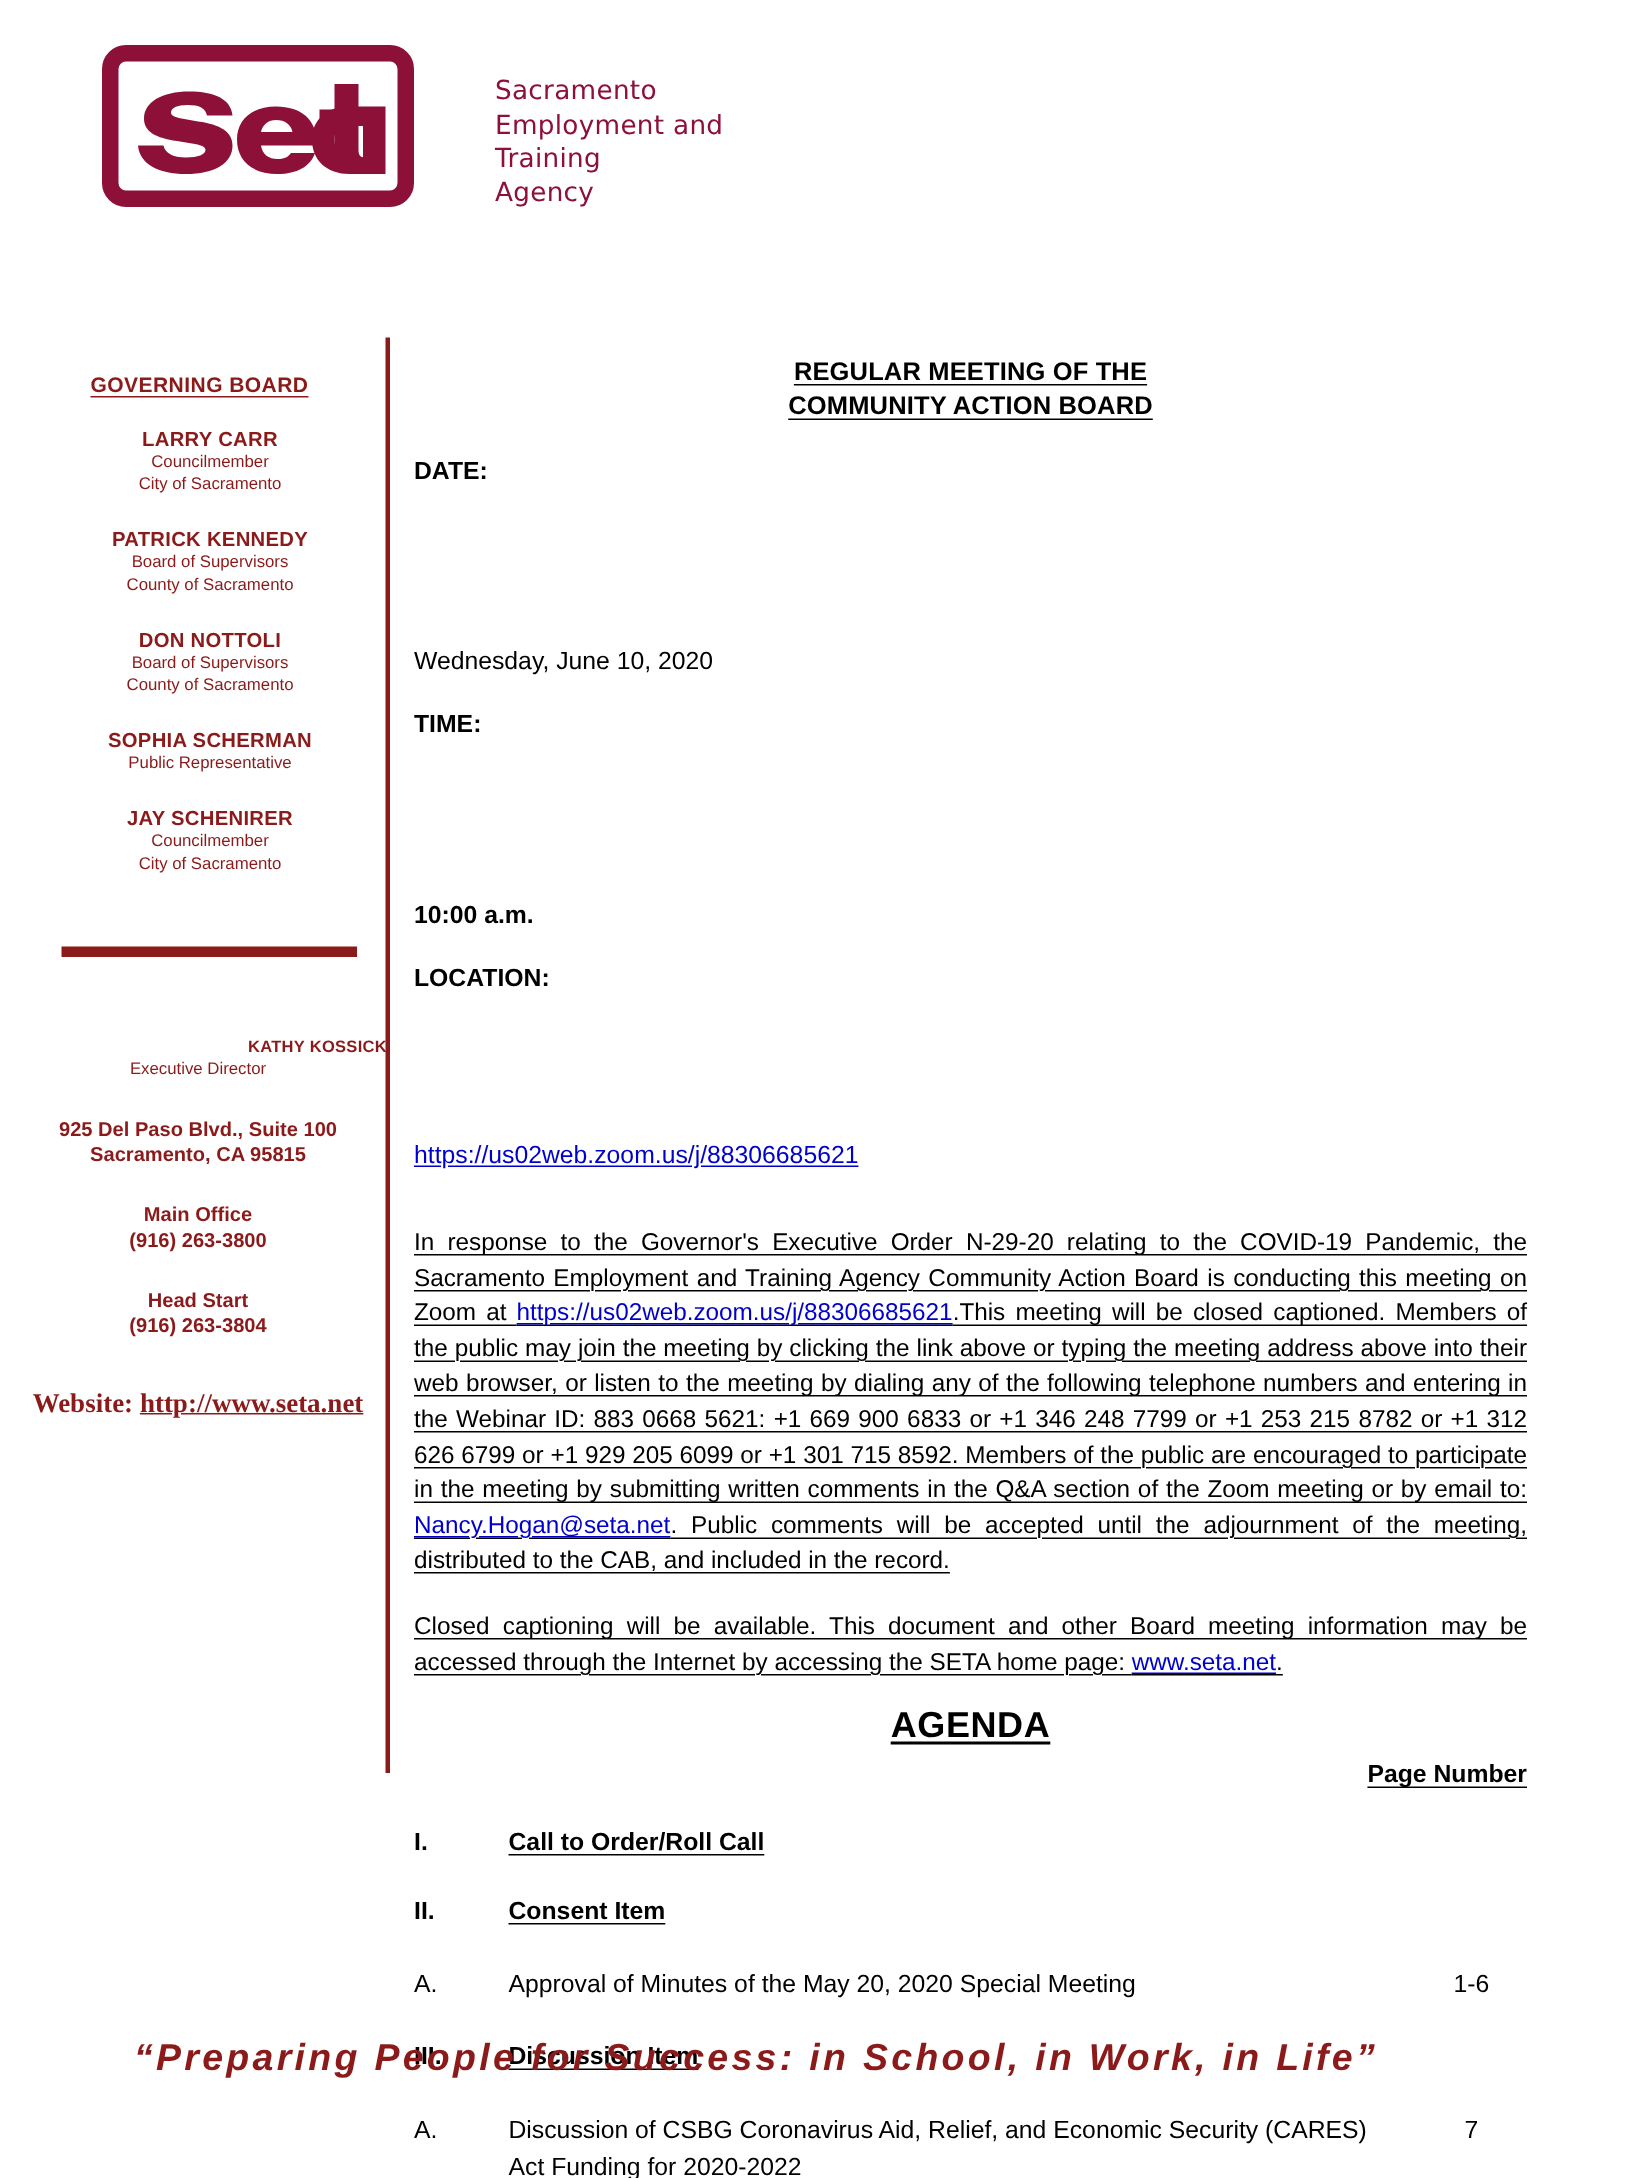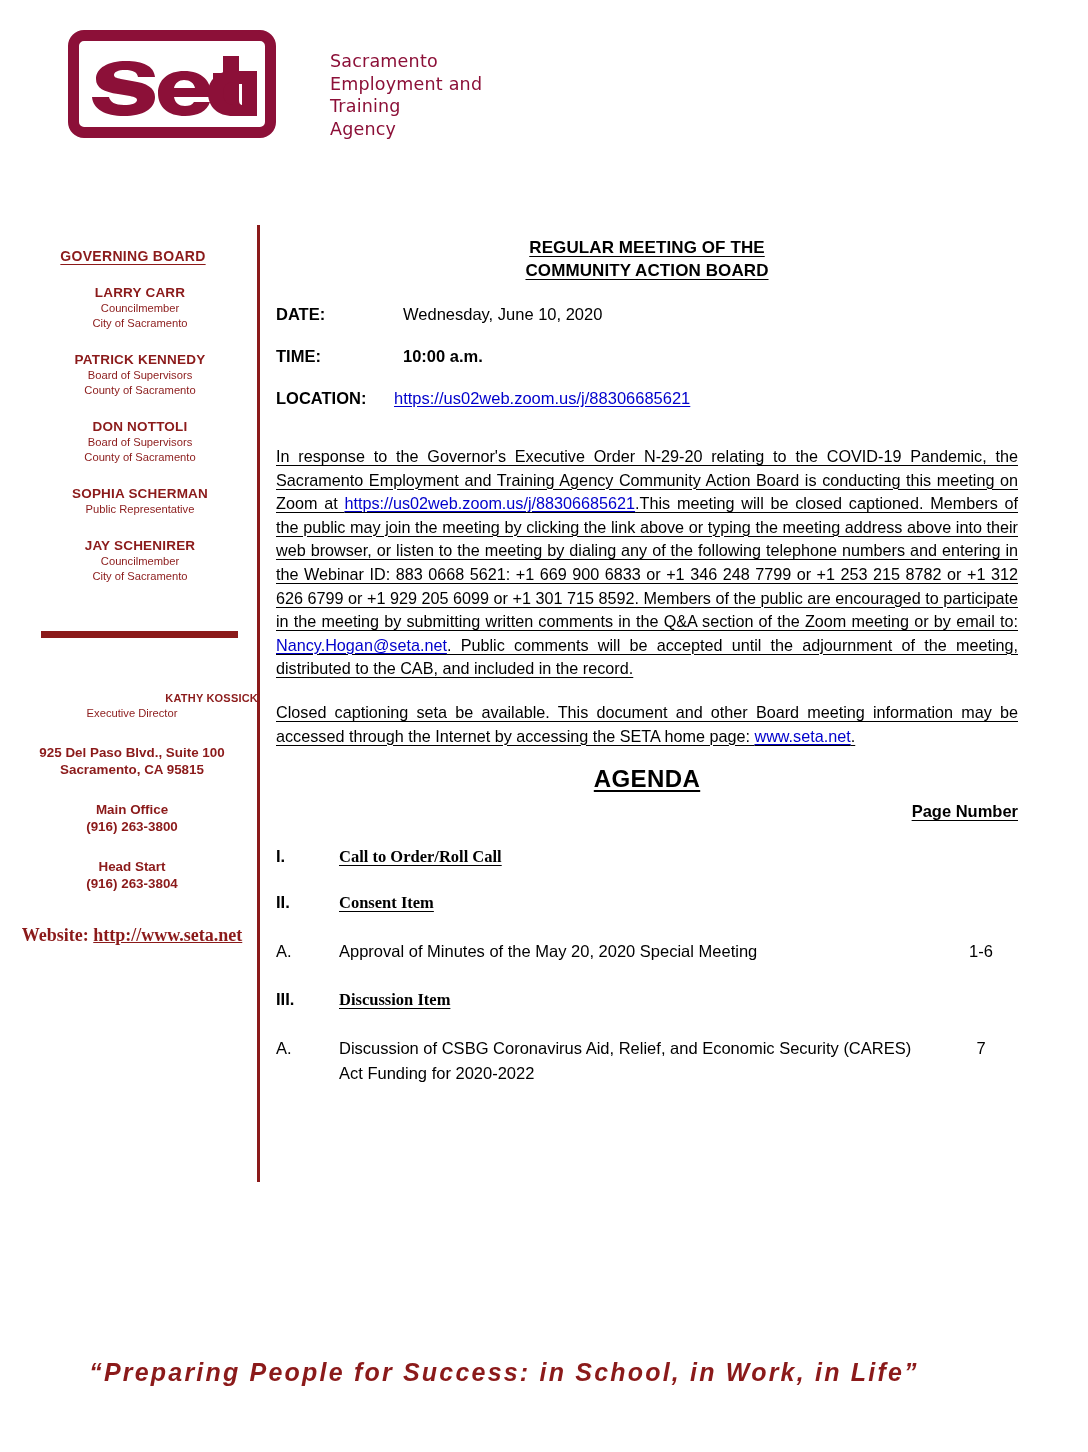--- a/index.html
+++ b/index.html
@@ -165,20 +165,21 @@
   #meeting-title span {
     text-decoration: underline;
     text-underline-offset: 2.5px;
   }
 
   .meta-row {
     display: flex;
     margin-top: 22px;
     font-size: 16.5px;
     line-height: 20px;
+    flex-direction: column;
   }
   .meta-label {
     width: 127px;
     flex: 0 0 127px;
     font-weight: bold;
   }
   .meta-value { font-weight: 400; }
   .meta-value.bold { font-weight: bold; }
   .meta-row.location .meta-label { width: 118px; flex: 0 0 118px; }
   a.link {
@@ -229,21 +230,20 @@
   }
   .agenda-section .num {
     width: 63px;
     flex: 0 0 63px;
     font-weight: bold;
   }
   .agenda-section .label {
     font-weight: bold;
     text-decoration: underline;
     text-underline-offset: 3px;
-    font-family: Liberation Serif, serif;
   }
   .agenda-item {
     display: flex;
     margin-top: 26px;
     font-size: 16.5px;
     line-height: 25px;
   }
   .agenda-item .num {
     width: 63px;
     flex: 0 0 63px;
@@ -405,21 +405,21 @@
 
   <div class="meta-row location">
     <div class="meta-label"><span>LOCATION</span>:</div>
     <div class="meta-value">
       <a class="link" href="#">https://us02web.zoom.us/j/88306685621</a>
     </div>
   </div>
 
   <div class="body-para" id="para-covid"><span>In response to the Governor's Executive Order N-29-20 relating to the COVID-19 Pandemic, the Sacramento Employment and Training Agency Community Action Board is conducting this meeting on Zoom at </span><a class="link" href="#">https://us02web.zoom.us/j/88306685621</a><span>.This meeting will be closed captioned.  Members of the public may join the meeting by clicking the link above or typing the meeting address above into their web browser, or listen to the meeting by dialing any of the following telephone numbers and entering in the Webinar ID: 883 0668 5621: +1 669 900 6833 or +1 346 248 7799 or +1 253 215 8782 or +1 312 626 6799 or +1 929 205 6099 or +1 301 715 8592. Members of the public are encouraged to participate in the meeting by submitting written comments in the Q&amp;A section of the Zoom meeting or by email to: </span><a class="link" href="#">Nancy.Hogan@seta.net</a><span>. Public comments will be accepted until the adjournment of the meeting, distributed to the CAB, and included in the record.</span></div>
 
-  <div class="body-para" id="para-captioning"><span>Closed captioning seta be available. This document and other Board meeting information may be accessed through the Internet by accessing the SETA home page: </span><a class="link" href="#">www.seta.net</a><span>.</span></div>
+  <div class="body-para" id="para-captioning"><span>Closed captioning will be available. This document and other Board meeting information may be accessed through the Internet by accessing the SETA home page: </span><a class="link" href="#">www.seta.net</a><span>.</span></div>
 
   <div id="agenda-title">
     <span>AGENDA</span>
   </div>
 
   <div id="page-number-head">
     <span>Page Number</span>
   </div>
 
   <div class="agenda-section">

